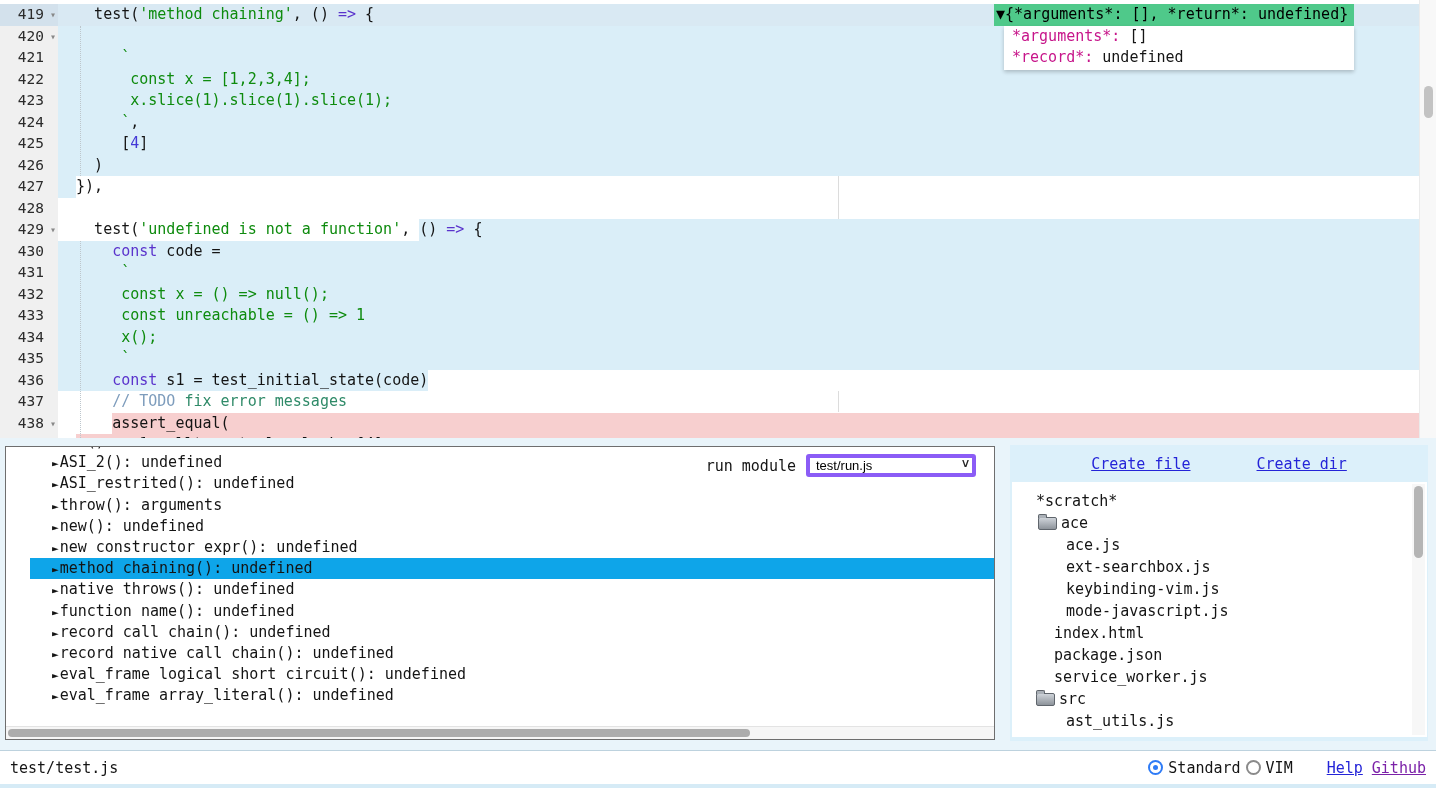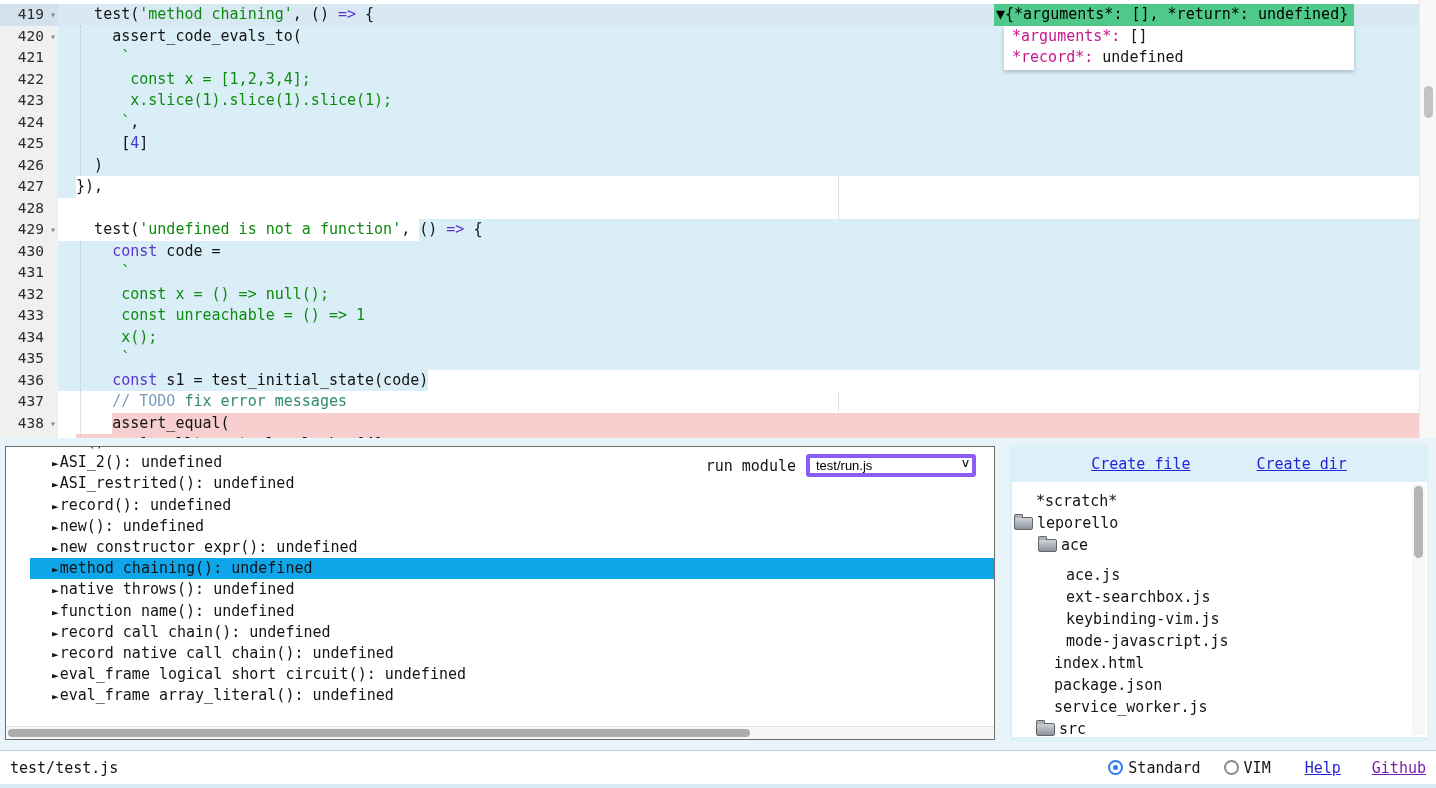--- a/index.html
+++ b/index.html
@@ -94,21 +94,21 @@
 <div id="root">
 
   <div class="editor">
     <div class="lines">
         <div class="line row-active">
           <div class="gut"><span class="num">419</span><span class="fold">▾</span></div>
           <div class="codeline"><span class="tok c-p">    test(</span><span class="tok c-s">'method chaining'</span><span class="tok c-p">, () </span><span class="tok c-k">=&gt;</span><span class="tok c-p"> {</span></div>
         </div>
         <div class="line">
           <div class="gut"><span class="num">420</span><span class="fold">▾</span></div>
-          <div class="codeline"><span class="tok c-p b-h">      assert_code_evals_to(</span><span class="fill b-h"></span></div>
+          <div class="codeline"><span class="fill b-h"></span></div>
         </div>
         <div class="line">
           <div class="gut"><span class="num">421</span></div>
           <div class="codeline"><span class="tok c-p b-h">       </span><span class="tok c-s b-h">`</span><span class="fill b-h"></span></div>
         </div>
         <div class="line">
           <div class="gut"><span class="num">422</span></div>
           <div class="codeline"><span class="tok c-s b-h">        const x = [1,2,3,4];</span><span class="fill b-h"></span></div>
         </div>
         <div class="line">
@@ -198,21 +198,21 @@
     </div>
   </div>
 
   <div class="lower">
 
     <div class="console">
       <div class="clist">
           <div class="citem"><span class="tri">►</span><span class="ctext">ASI(): undefined</span></div>
           <div class="citem"><span class="tri">►</span><span class="ctext">ASI_2(): undefined</span></div>
           <div class="citem"><span class="tri">►</span><span class="ctext">ASI_restrited(): undefined</span></div>
-          <div class="citem"><span class="tri">►</span><span class="ctext">record(): undefined</span></div>
+          <div class="citem"><span class="tri">►</span><span class="ctext">throw(): arguments</span></div>
           <div class="citem"><span class="tri">►</span><span class="ctext">new(): undefined</span></div>
           <div class="citem"><span class="tri">►</span><span class="ctext">new constructor expr(): undefined</span></div>
           <div class="citem sel"><span class="tri">►</span><span class="ctext">method chaining(): undefined</span></div>
           <div class="citem"><span class="tri">►</span><span class="ctext">native throws(): undefined</span></div>
           <div class="citem"><span class="tri">►</span><span class="ctext">function name(): undefined</span></div>
           <div class="citem"><span class="tri">►</span><span class="ctext">record call chain(): undefined</span></div>
           <div class="citem"><span class="tri">►</span><span class="ctext">record native call chain(): undefined</span></div>
           <div class="citem"><span class="tri">►</span><span class="ctext">eval_frame logical short circuit(): undefined</span></div>
           <div class="citem"><span class="tri">►</span><span class="ctext">eval_frame array_literal(): undefined</span></div>
         </div>
@@ -229,29 +229,25 @@
 
     <div class="filespanel">
       <div class="files-head">
         <a class="link-blue">Create file</a>
         <a class="link-blue">Create dir</a>
       </div>
       <div class="files-list">
           <div class="titem" style="padding-left: 24px;">
             <span class="tlabel">*scratch*</span>
           </div>
-          <div class="titem" style="padding-left: 2px;">
-            <span class="folder"></span>
-            <span class="tlabel">leporello</span>
-          </div>
           <div class="titem" style="padding-left: 26px;">
             <span class="folder"></span>
             <span class="tlabel">ace</span>
           </div>
-          <div class="titem" style="padding-left: 54px; margin-top: 8px;">
+          <div class="titem" style="padding-left: 54px;">
             <span class="tlabel">ace.js</span>
           </div>
           <div class="titem" style="padding-left: 54px;">
             <span class="tlabel">ext-searchbox.js</span>
           </div>
           <div class="titem" style="padding-left: 54px;">
             <span class="tlabel">keybinding-vim.js</span>
           </div>
           <div class="titem" style="padding-left: 54px;">
             <span class="tlabel">mode-javascript.js</span>
@@ -275,31 +271,31 @@
         </div>
       <div class="fsb">
         <div class="fsb-thumb"></div>
       </div>
     </div>
   </div>
 
   <div class="statusbar">
     <span>test/test.js</span>
     <span class="sb-right">
-      <span style="display:flex;gap:23px;align-items:center;">
+      <span style="display:flex;gap:5px;align-items:center;">
           <span class="mode">
             <span class="radio sel"></span>
             <span class="mode-label">Standard</span>
           </span>
           <span class="mode">
             <span class="radio"></span>
             <span class="mode-label">VIM</span>
           </span>
         </span>
-      <span style="display:flex;gap:31px;align-items:center;padding-left:19px;">
+      <span style="display:flex;gap:9px;align-items:center;padding-left:19px;">
           <a class="link-blue">Help</a>
           <a class="link-purple">Github</a>
         </span>
     </span>
   </div>
   <div class="bottomstrip"></div>
 
 </div>
 
 </body></html>

